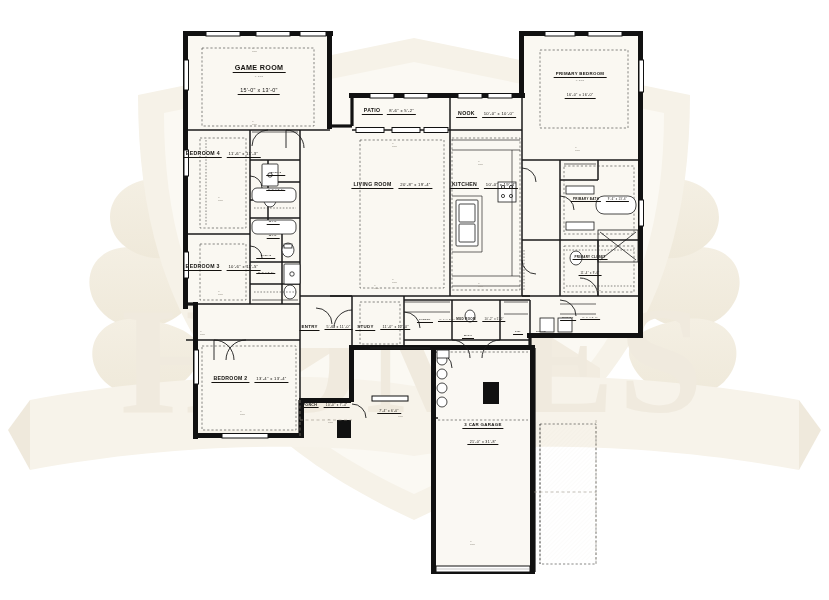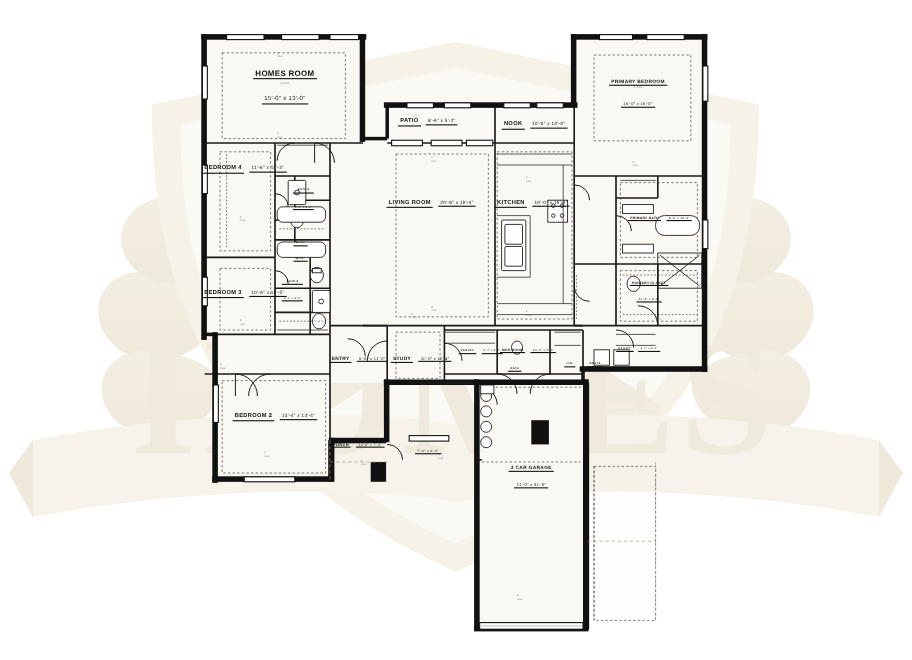--- a/index.html
+++ b/index.html
@@ -353,21 +353,21 @@
 
     <g stroke="#9a9486" fill="none" stroke-width="0.6" stroke-dasharray="3 2.5">
       <path d="M300 400 V438"></path>
       <path d="M300 420 H352"></path>
       <path d="M596 420 V564"></path>
       <path d="M534 492 H596"></path>
     </g>
   </svg>
 
   <div class="rlabel s11 ctr" style="left:259px;top:56px;">
-    <span class="nm">HOMES ROOM</span>
+    <span class="nm">GAME ROOM</span>
     <span class="sub">9' CLG</span>
     <span class="dim">15'-0" x 13'-0"</span>
   </div>
 
   <div class="rlabel s8 ctr" style="left:222px;top:141px;">
     <span class="nm">BEDROOM 4</span>
     <span class="dim">11'-6" x 11'-3"</span>
   </div>
 
   <div class="rlabel s8 ctr" style="left:222px;top:254px;">

